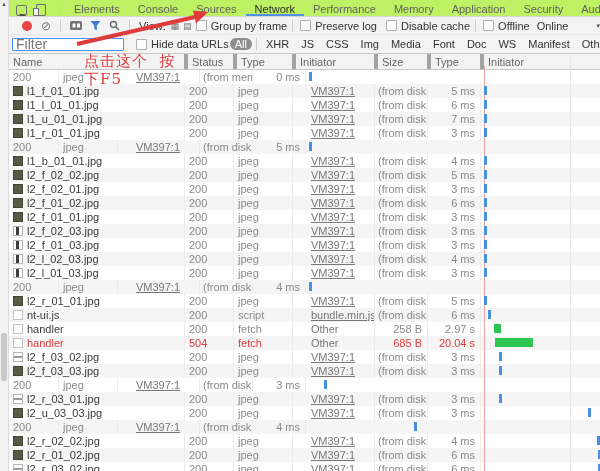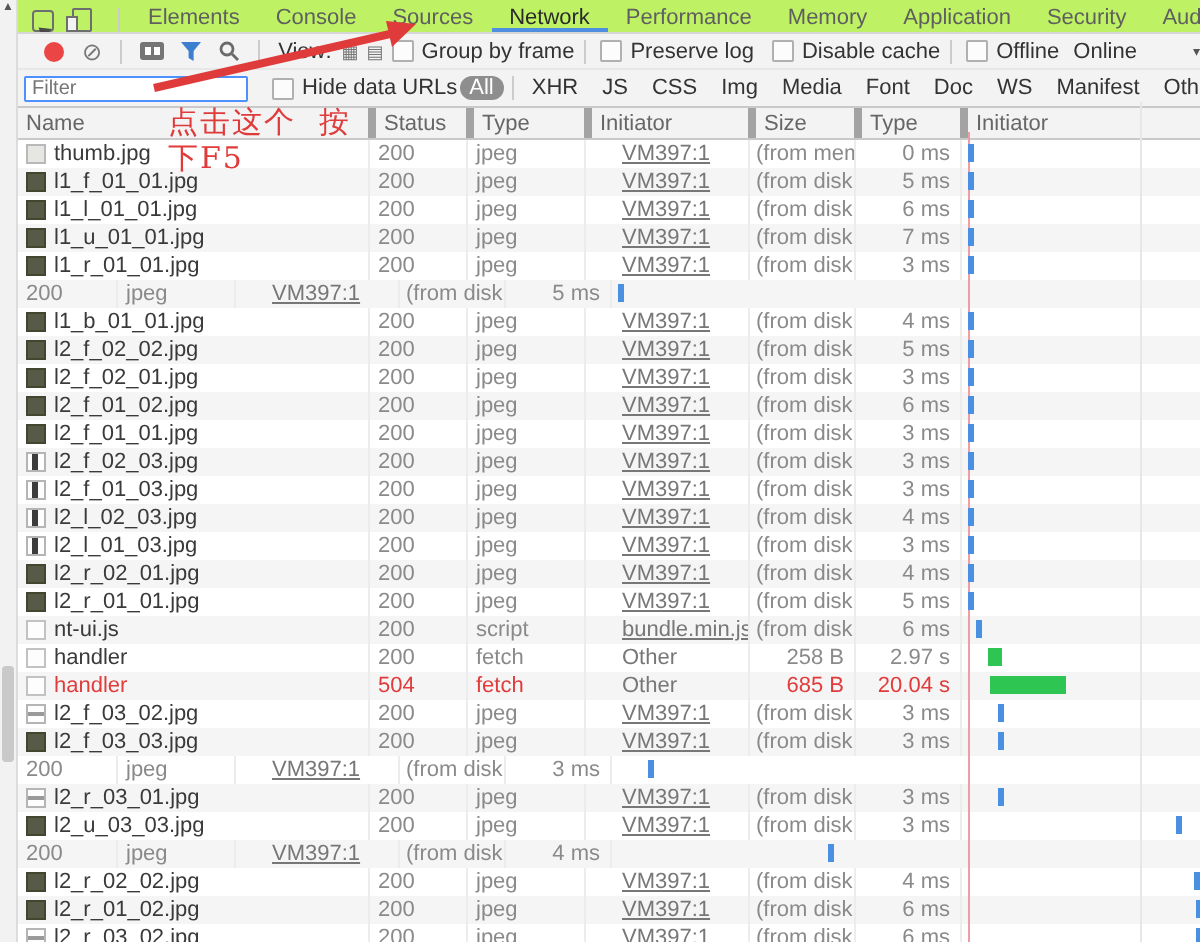--- a/index.html
+++ b/index.html
@@ -29,21 +29,21 @@
   .icon-clear{color:#777;font-size:12px;line-height:1;margin:0 4px}
   .tb-ic{margin:0 4px;display:flex;align-items:center;flex:none}
   .view-label{color:#333;margin:0 3px 0 4px}
   .view-ic{color:#777;font-size:9px;margin:0 2px}
   .cb{width:9px;height:9px;border:1px solid #b0b0b0;background:#fcfcfc;display:inline-block;margin:0 4px 0 2px;border-radius:1px;flex:none}
   .tb-label{color:#333;white-space:nowrap}
   .dd-arrow{font-size:7px;color:#555;margin-left:28px}
 
   
   .filterbar{height:18px;background:#f3f3f3;display:flex;align-items:center;border-bottom:1px solid #c9c9c9;padding-left:3px}
-  .filter-input{width:104px;height:11px;font-size:10px;font-family:"Liberation Sans",sans-serif;
+  .filter-input{width:104px;height:11px;font-size:14px;font-family:"Liberation Sans",sans-serif;
                 border:1.5px solid #4d90fe;border-radius:1px;padding:0 3px;margin-right:10px;color:#333}
   .pill{padding:0 5px;margin:0 1px;color:#333;white-space:nowrap;cursor:default}
   .pill.sel{background:#8e8e8e;color:#fff;border-radius:8px}
   .pill-sep{width:1px;height:12px;background:#ccc;margin:0 3px}
 
   
   .ghead{height:15px;display:flex;background:#f3f3f3;border-bottom:1px solid #c9c9c9;color:#666;align-items:center}
   .ghead .hcell{height:100%;display:flex;align-items:center;padding-left:4px;box-sizing:border-box;border-left:4px solid #a3a3a3;overflow:hidden;white-space:nowrap}
   .ghead .hcell:first-child{border-left:none}
   .c-name{width:175px;flex:none}.c-status{width:49px;flex:none}.c-type{width:59px;flex:none}
@@ -176,24 +176,20 @@
       <span class="hcell c-status">Status</span>
       <span class="hcell c-type">Type</span>
       <span class="hcell c-init">Initiator</span>
       <span class="hcell c-size">Size</span>
       <span class="hcell c-time">Type</span>
       <span class="hcell c-wf">Initiator</span>
     </div>
 
     <div class="rows">
         <div class="row">
-          <span class="cell c-name">
-            <span class="fileicon fi-light"></span>
-            <span class="">thumb.jpg</span>
-          </span>
           <span class="cell c-status">200</span>
           <span class="cell c-type">jpeg</span>
           <span class="cell c-init lk">
             <span class="">VM397:1</span>
           </span>
           <span class="cell c-size from">(from mem…</span>
           <span class="cell c-time">0 ms</span>
           <span class="cell c-wf">
             <span class="wf-tick" style="left: 3px; width: 3px;"></span>
           </span>
@@ -412,24 +408,20 @@
           <span class="cell c-init lk">
             <span class="">VM397:1</span>
           </span>
           <span class="cell c-size from">(from disk …</span>
           <span class="cell c-time">3 ms</span>
           <span class="cell c-wf">
             <span class="wf-tick" style="left: 3px; width: 3px;"></span>
           </span>
         </div>
         <div class="row">
-          <span class="cell c-name">
-            <span class="fileicon fi-dark"></span>
-            <span class="">l2_r_02_01.jpg</span>
-          </span>
           <span class="cell c-status">200</span>
           <span class="cell c-type">jpeg</span>
           <span class="cell c-init lk">
             <span class="">VM397:1</span>
           </span>
           <span class="cell c-size from">(from disk …</span>
           <span class="cell c-time">4 ms</span>
           <span class="cell c-wf">
             <span class="wf-tick" style="left: 3px; width: 3px;"></span>
           </span>

